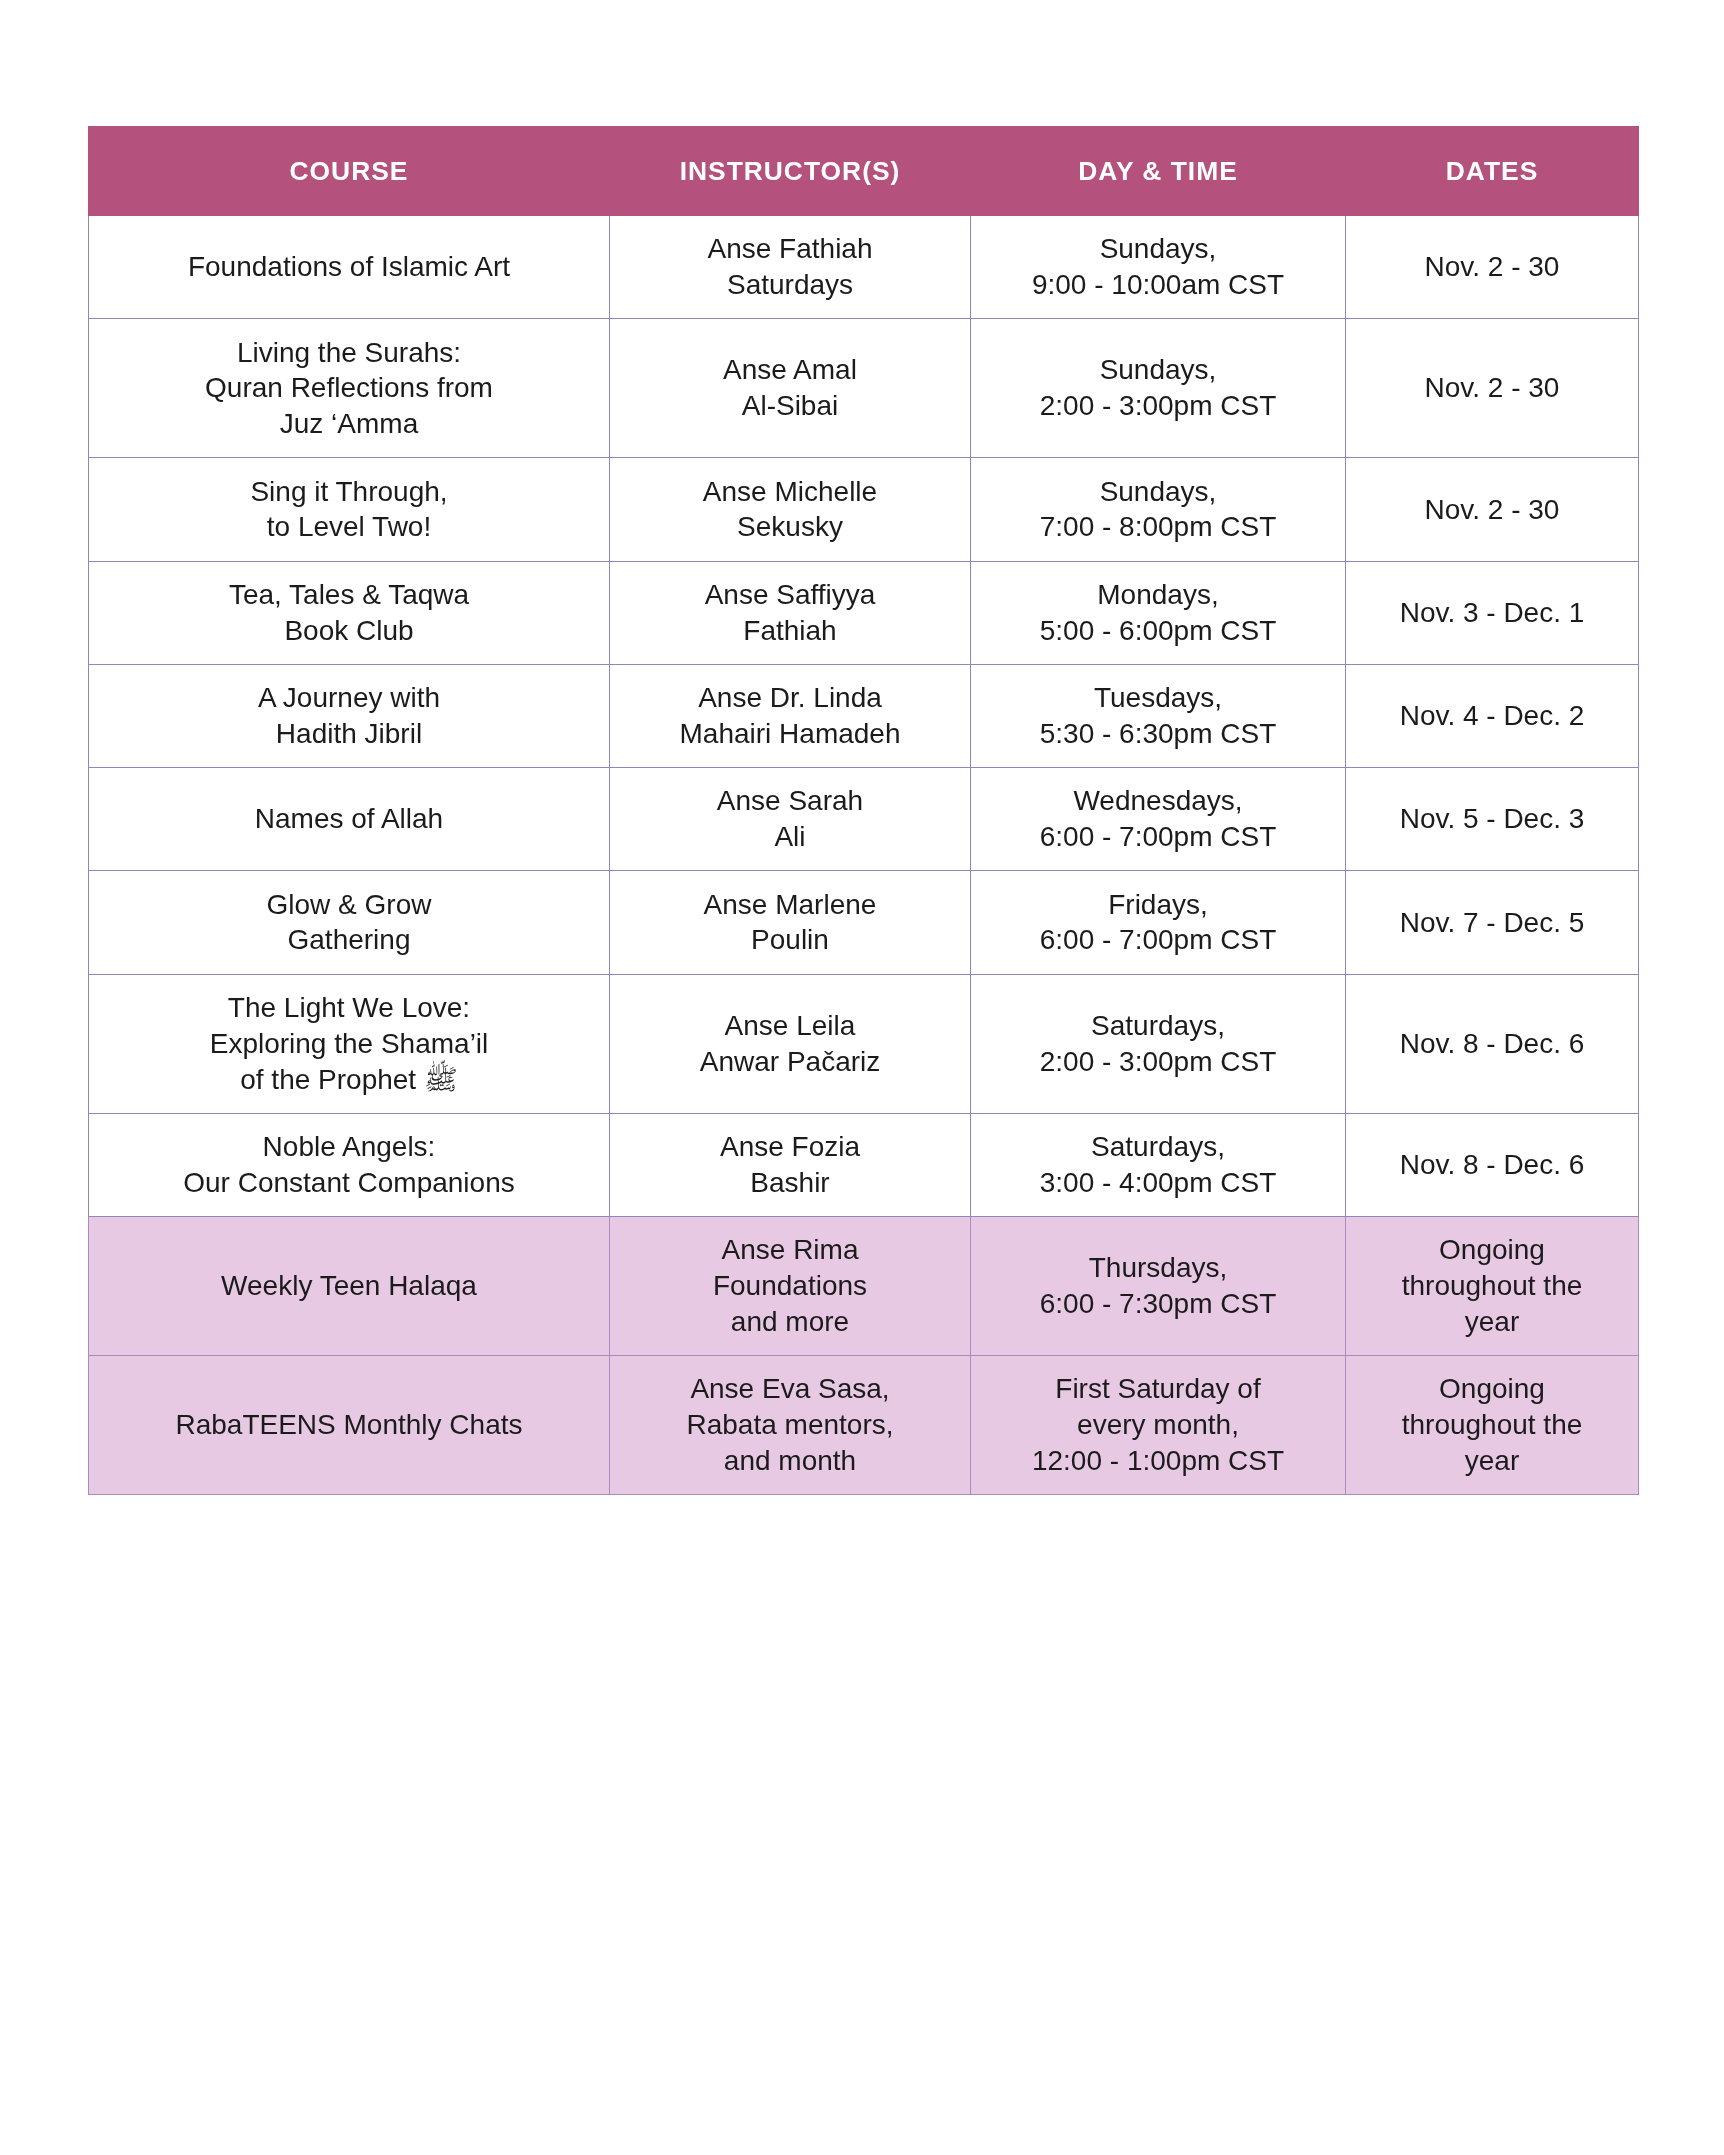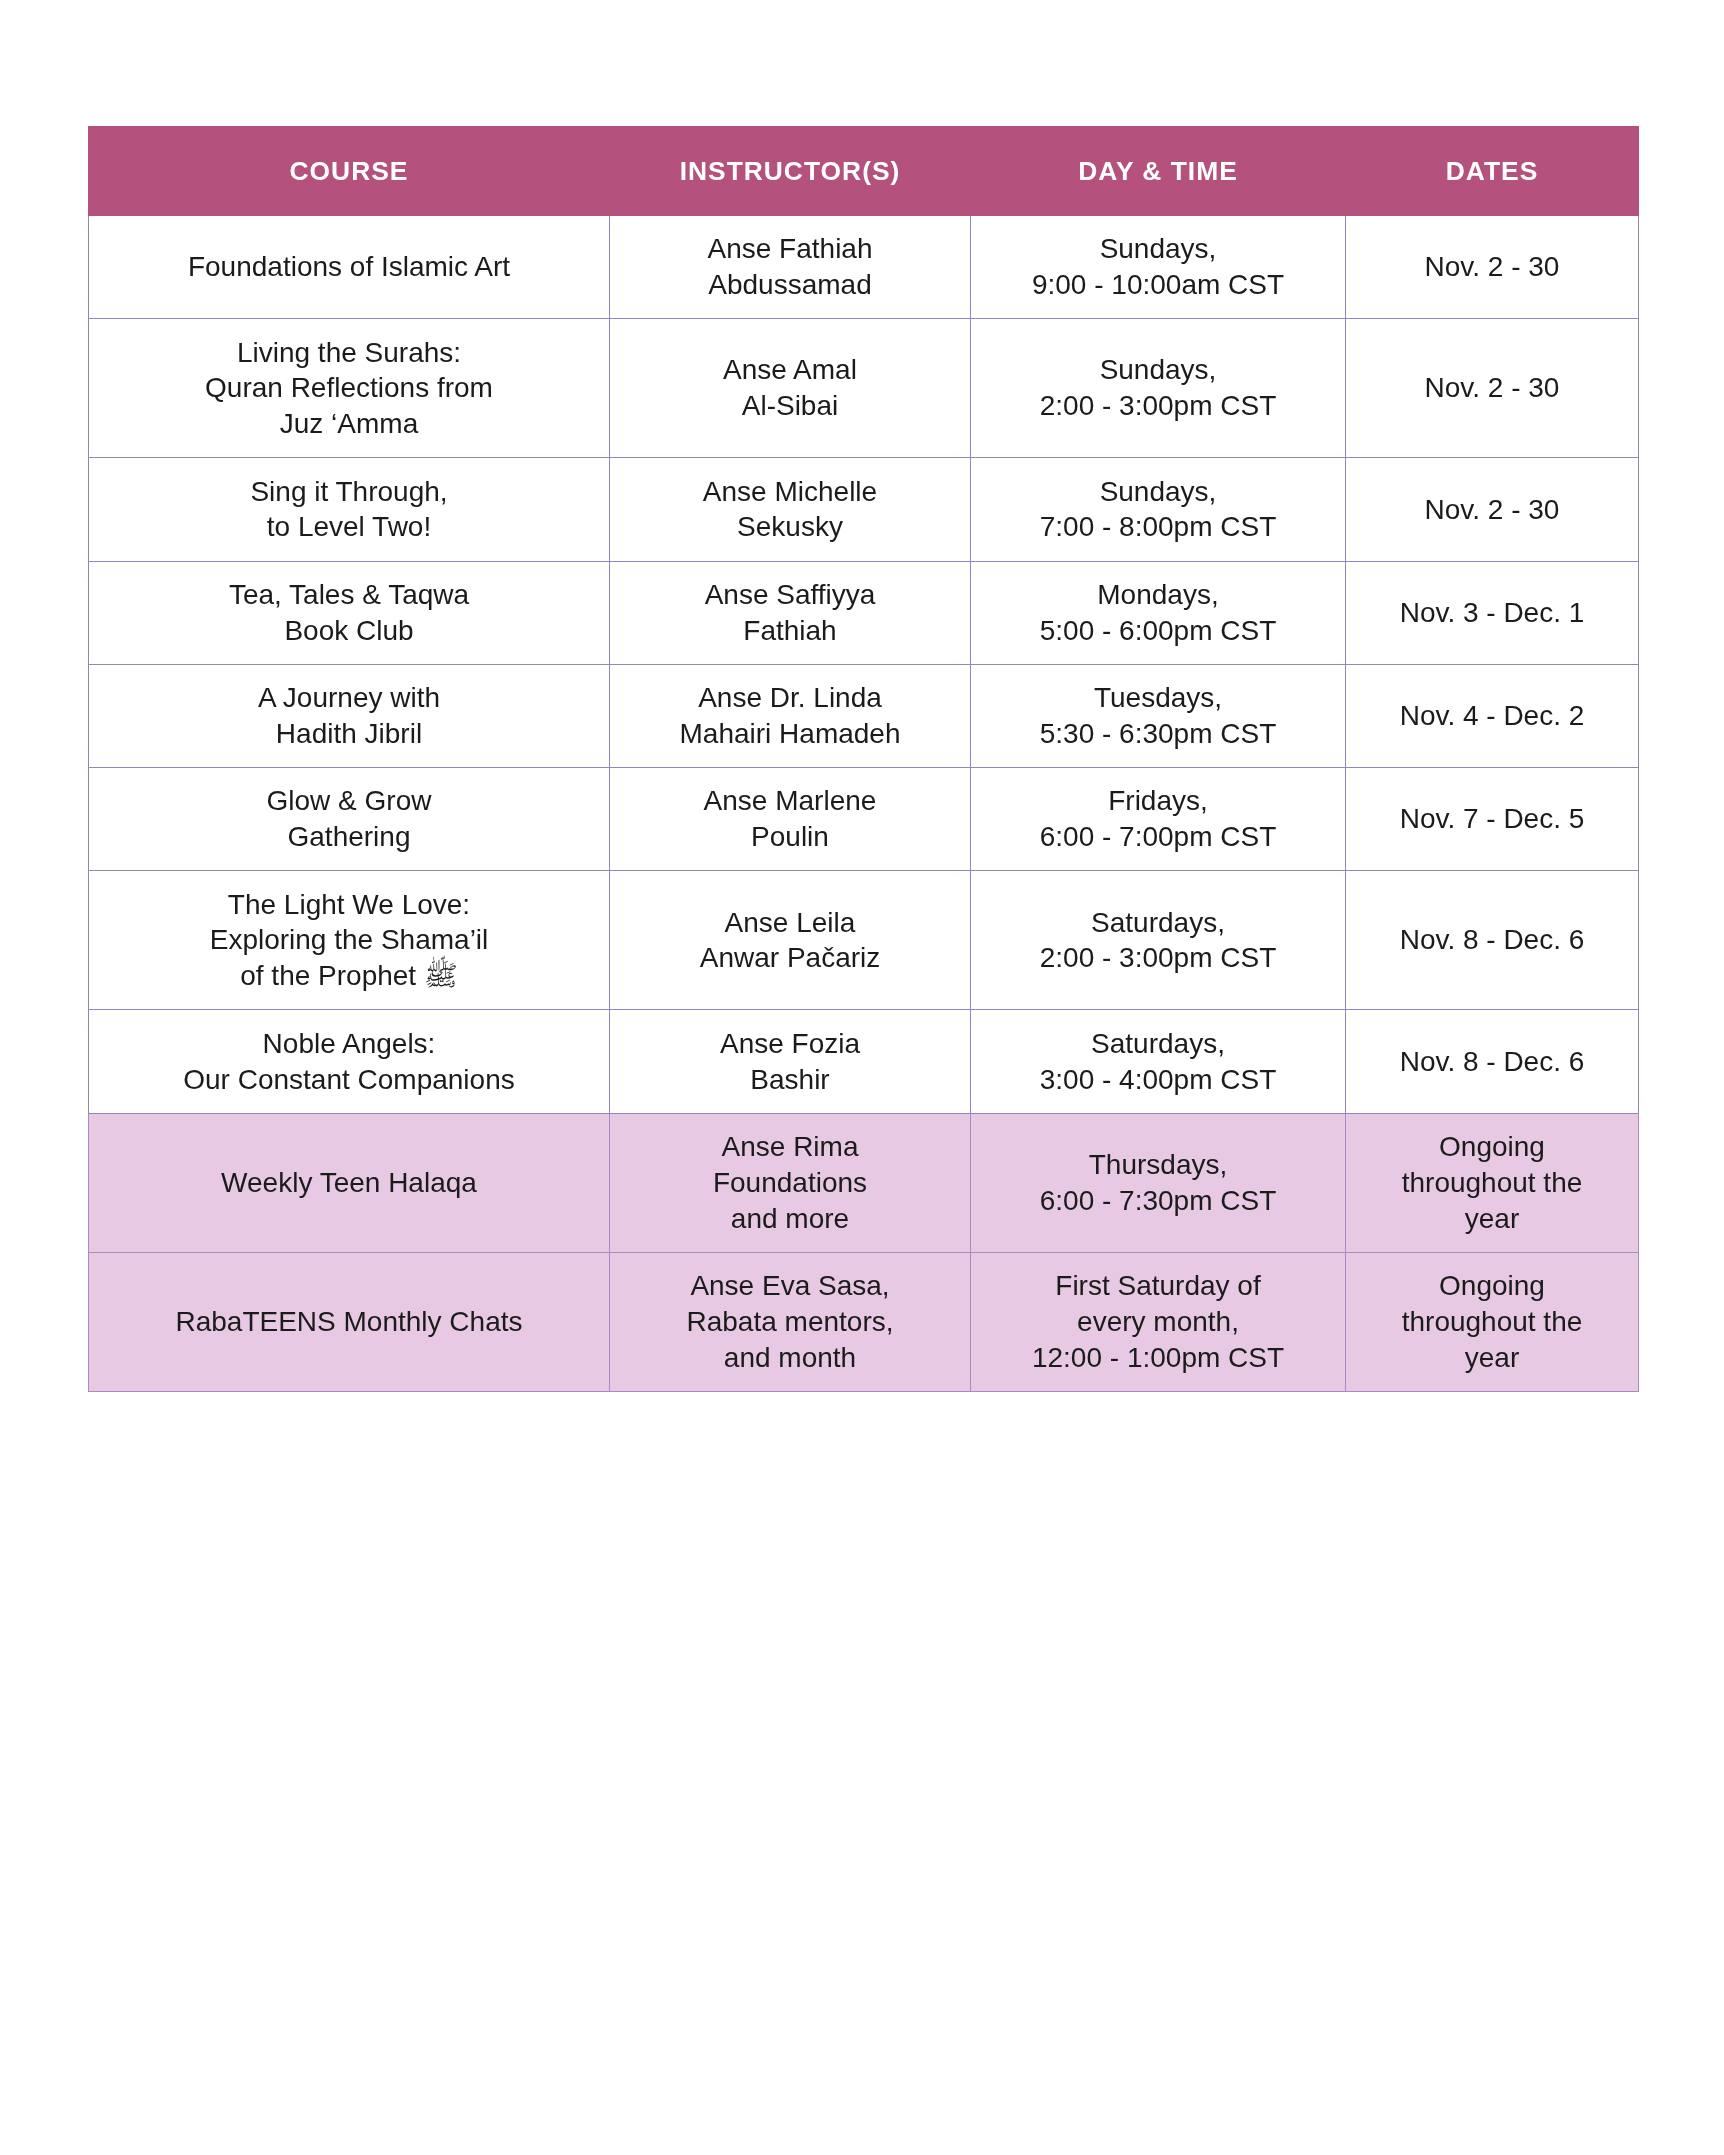--- a/index.html
+++ b/index.html
@@ -81,21 +81,21 @@
     <tbody id="table-body">
         <tr>
           <td>
             <div class="cell-lines">
               <span>Foundations of Islamic Art</span>
             </div>
           </td>
           <td>
             <div class="cell-lines">
               <span>Anse Fathiah</span>
-              <span>Abdussamad</span>
+              <span>Saturdays</span>
             </div>
           </td>
           <td>
             <div class="cell-lines">
               <span>Sundays,</span>
               <span>9:00 - 10:00am CST</span>
             </div>
           </td>
           <td>
             <div class="cell-lines">
@@ -194,20 +194,44 @@
           </td>
           <td>
             <div class="cell-lines">
               <span>Tuesdays,</span>
               <span>5:30 - 6:30pm CST</span>
             </div>
           </td>
           <td>
             <div class="cell-lines">
               <span>Nov. 4 - Dec. 2</span>
+            </div>
+          </td>
+        </tr>
+        <tr>
+          <td>
+            <div class="cell-lines">
+              <span>Names of Allah</span>
+            </div>
+          </td>
+          <td>
+            <div class="cell-lines">
+              <span>Anse Sarah</span>
+              <span>Ali</span>
+            </div>
+          </td>
+          <td>
+            <div class="cell-lines">
+              <span>Wednesdays,</span>
+              <span>6:00 - 7:00pm CST</span>
+            </div>
+          </td>
+          <td>
+            <div class="cell-lines">
+              <span>Nov. 5 - Dec. 3</span>
             </div>
           </td>
         </tr>
         <tr>
           <td>
             <div class="cell-lines">
               <span>Glow &amp; Grow</span>
               <span>Gathering</span>
             </div>
           </td>

